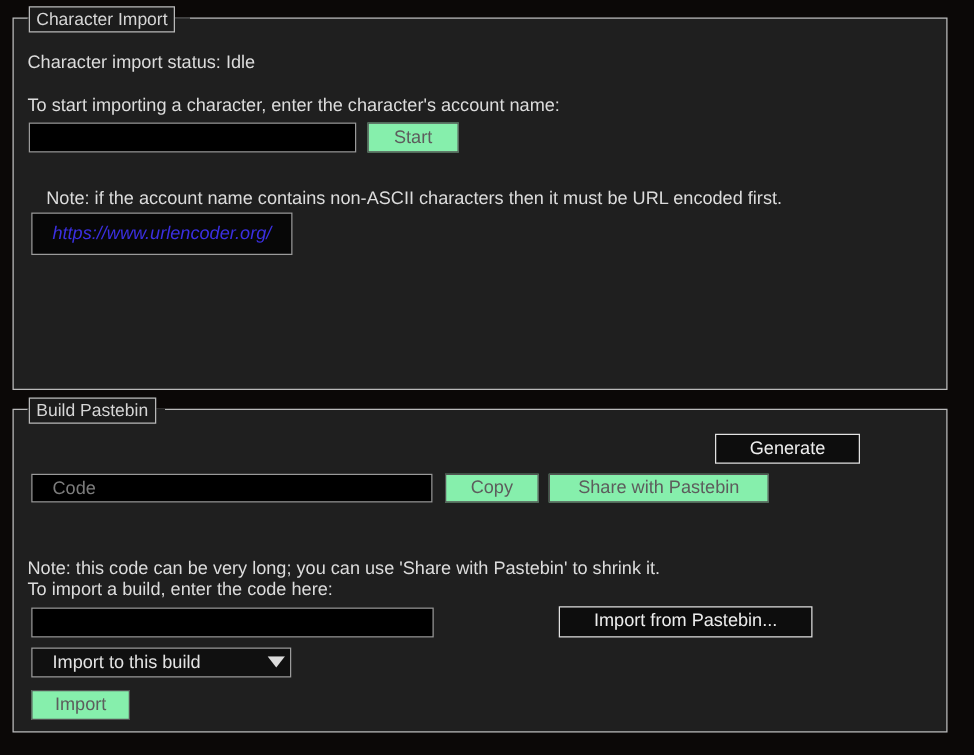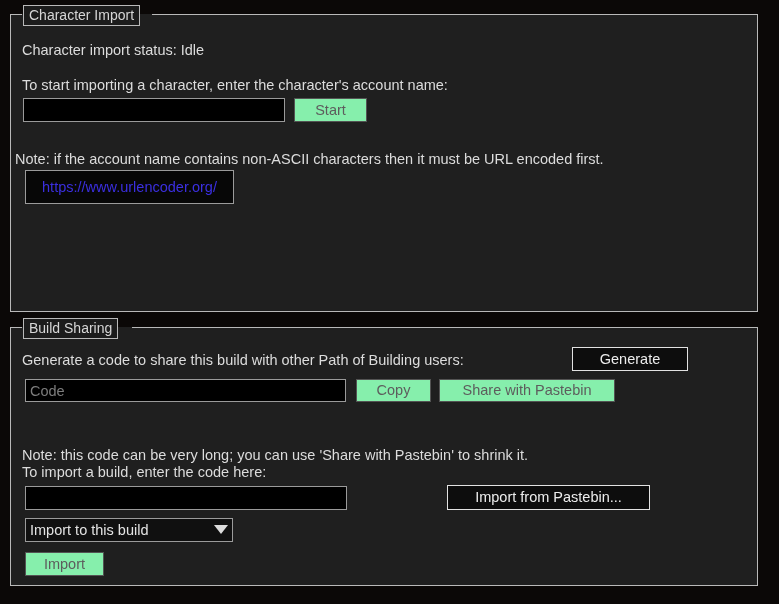--- a/index.html
+++ b/index.html
@@ -67,21 +67,21 @@
 
   
   .field {
     position: absolute;
     background: #000000;
     border: 1px solid #9a9a9a;
     box-sizing: border-box;
     font-family: "Liberation Sans", sans-serif;
     font-size: 14.5px;
     color: #e6e6e6;
-    padding: 0 4px;
+    padding: 0 16px;
     outline: none;
   }
   .field::placeholder {
     color: #7d7d7d;
     opacity: 1;
   }
 
   
   .btn {
     position: absolute;
@@ -114,36 +114,37 @@
     border: 1px solid #9b9b9b;
     color: #3b2fe0;
     font-family: "Liberation Sans", sans-serif;
     font-size: 14.5px;
     display: flex;
     align-items: center;
     justify-content: center;
     padding: 16px 6px;
     white-space: nowrap;
     cursor: pointer;
+    font-style: italic;
   }
 
   
   .dropdown {
     position: absolute;
     box-sizing: border-box;
     background: #101010;
     border: 1px solid #9b9b9b;
     color: #e3e3e3;
     font-size: 14.5px;
     display: flex;
     align-items: center;
     cursor: pointer;
   }
   .dropdown .dd-label {
-    padding-left: 4px;
+    padding-left: 16px;
     white-space: nowrap;
     flex: 1;
   }
   .dropdown .dd-arrow {
     width: 22px;
     display: flex;
     align-items: center;
     justify-content: center;
   }
   .dd-arrow svg { display: block; }
@@ -160,34 +161,33 @@
     <div class="panel-body">
 
       <div class="txt" style="left:11px; top:27px;">Character import status: Idle</div>
 
       <div class="txt" style="left:11px; top:62px;text-align:right;">To start importing a character, enter the character's account name:</div>
 
       <input class="field" type="text" style="left: 12px; top: 83px; width: 262px; height: 24px;" value="">
 
       <div class="btn disabled" style="left:283px; top:83px; width:73px; height:24px;">Start</div>
 
-      <div class="txt" style="left:4px; top:136px;">Note: if the account name contains non-ASCII characters then it must be URL encoded first.</div>
+      <div class="txt" style="left:26px; top:136px;">Note: if the account name contains non-ASCII characters then it must be URL encoded first.</div>
 
       <div class="linkbtn" style="left:14px; top:155px; width:209px; height:22px;">https://www.urlencoder.org/</div>
 
     </div>
   </div>
 
   <div class="panel" style="left:10px; top:327px; width:748px; height:259px;">
     <div class="panel-notch" style="width:110px;"></div>
-    <div class="panel-title">Build Sharing</div>
+    <div class="panel-title">Build Pastebin</div>
 
     <div class="panel-body">
 
-      <div class="txt" style="left:11px; top:24px;">Generate a code to share this build with other Path of Building users:</div>
 
       <div class="btn" style="left:561px; top:19px; width:116px; height:24px;">Generate</div>
 
       <input class="field" type="text" style="left: 14px; top: 51px; width: 321px; height: 23px;" placeholder="Code">
 
       <div class="btn disabled" style="left:345px; top:51px; width:75px; height:23px;">Copy</div>
 
       <div class="btn disabled" style="left:428px; top:51px; width:176px; height:23px;">Share with Pastebin</div>
 
       <div class="txt" style="left:11px; top:73px;margin-top:46px;">Note: this code can be very long; you can use 'Share with Pastebin' to shrink it.</div>

